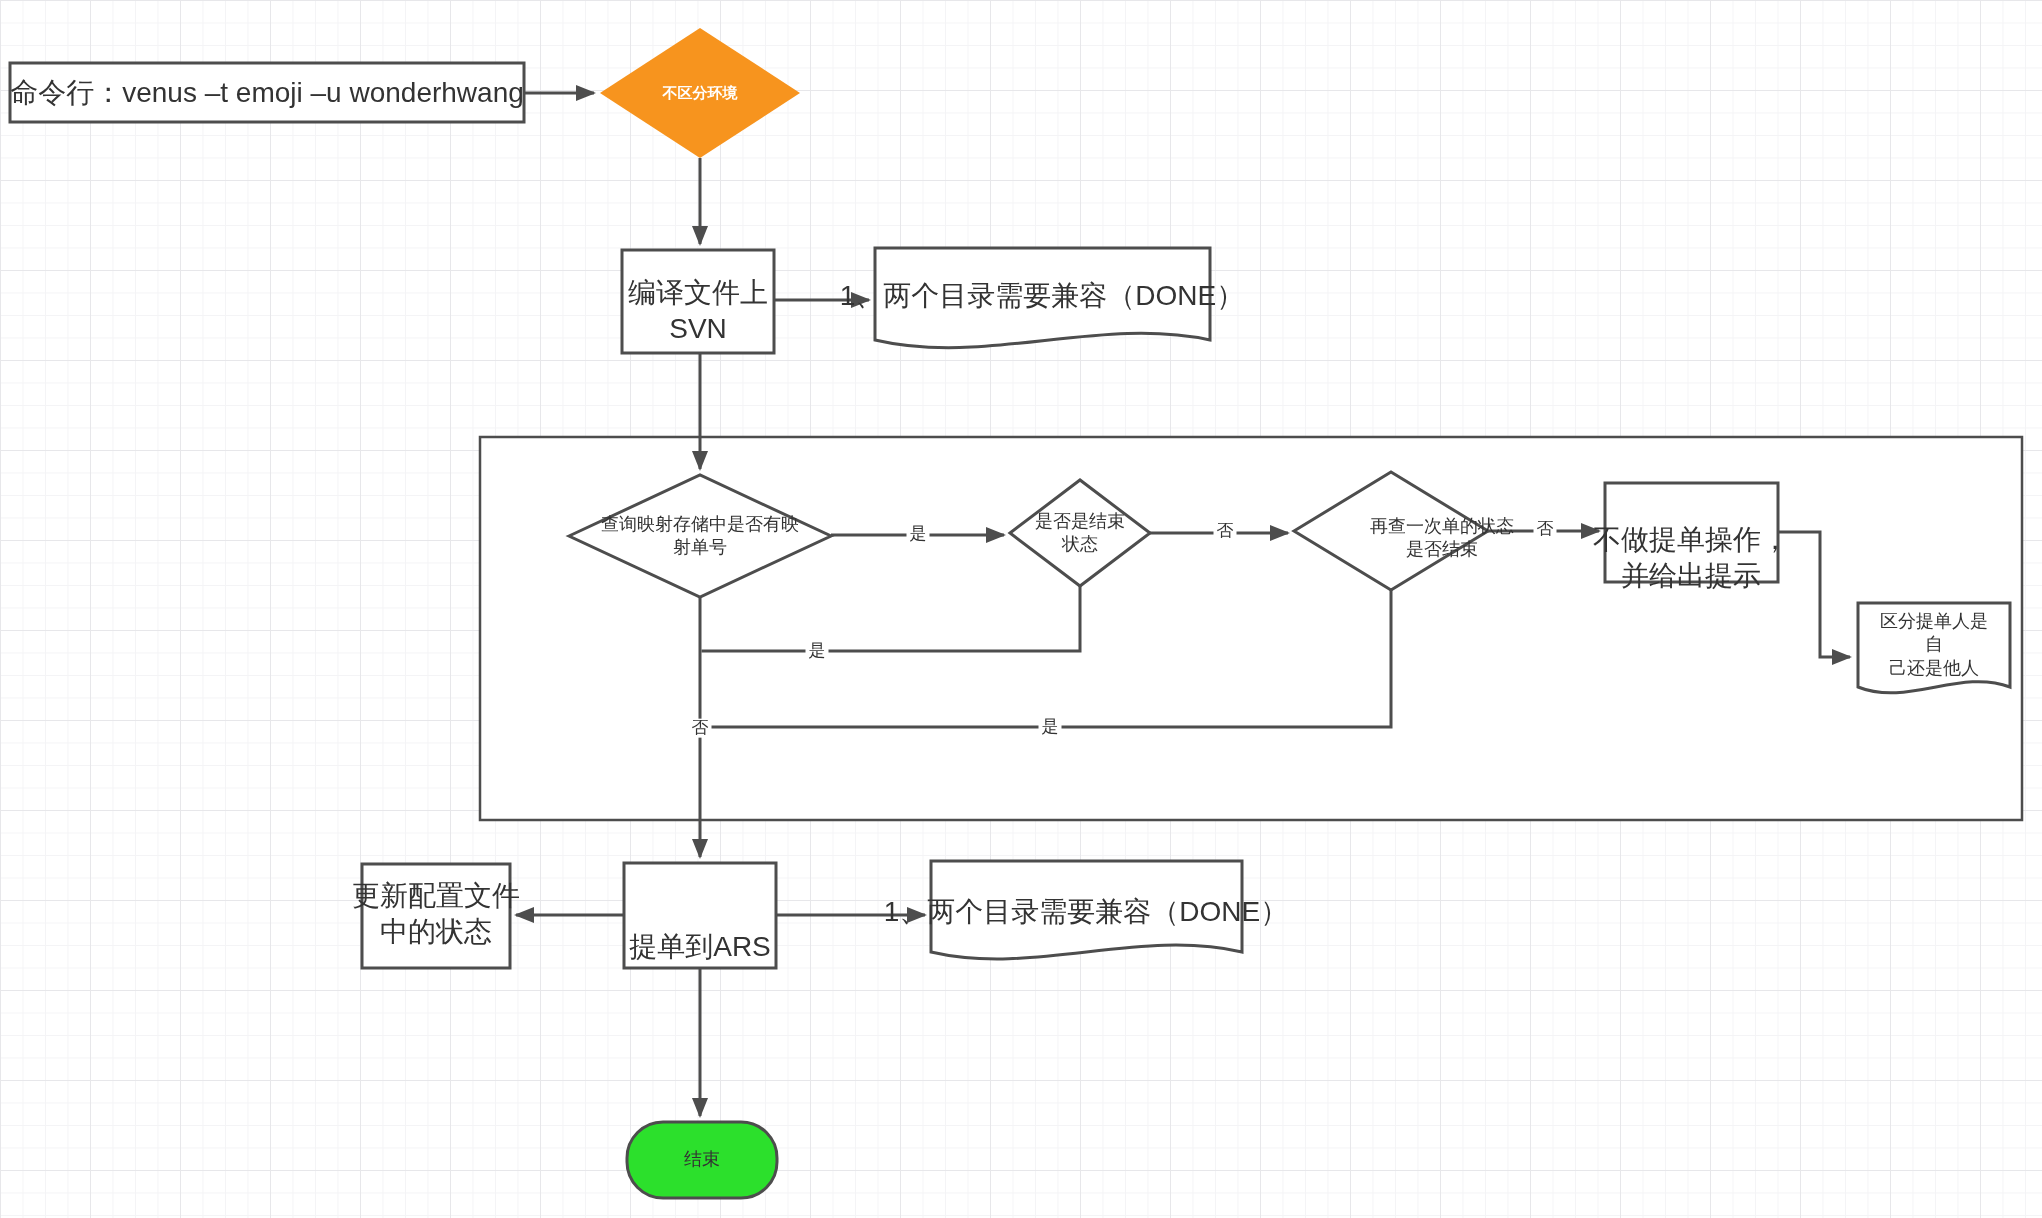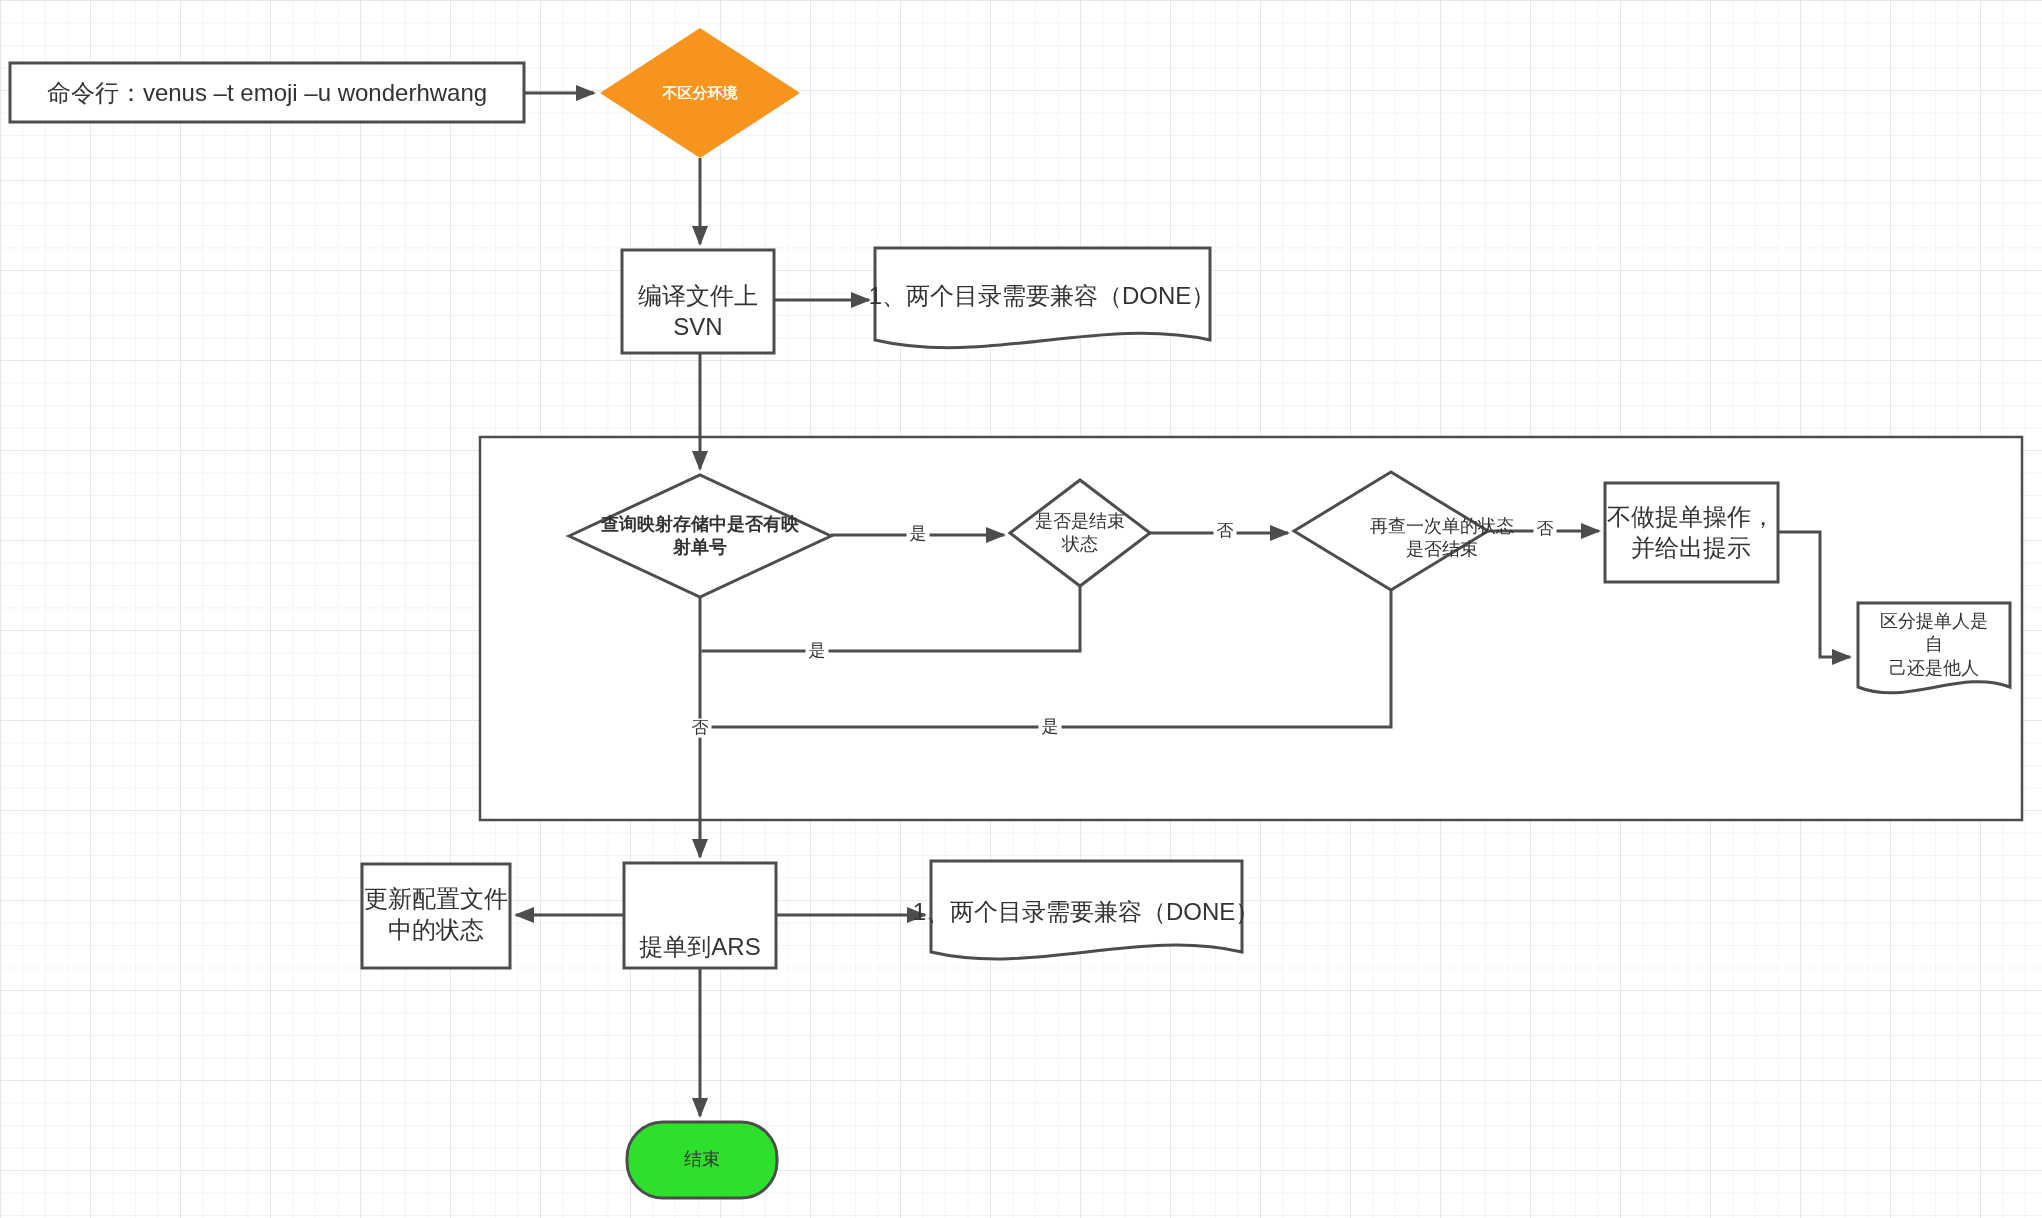--- a/index.html
+++ b/index.html
@@ -17,21 +17,21 @@
     background-size:90px 90px,90px 90px,22.5px 22.5px,22.5px 22.5px;
   }
   svg#diagram{position:absolute;left:0;top:0;}
   .nlabel{
     position:absolute;
     transform:translate(-50%,-50%);
     white-space:pre-line;
     text-align:center;
     line-height:1.3;
     color:#333333;
-    font-size:24px;
+    font-size:28px;
   }
   .nlabel.small{font-size:18px;}
   .nlabel.white{color:#ffffff;font-weight:bold;font-size:15px;}
   .elabel{
     position:absolute;
     transform:translate(-50%,-50%);
     background:#ffffff;
     padding:0 3px;
     color:#333333;
     font-size:17px;
@@ -94,27 +94,27 @@
     <path d="M931,861 H1242 V952 C1139,928 1034,976 931,952 Z" fill="#ffffff" stroke="#4d4d4d" stroke-width="3"></path>
 
     <rect x="627" y="1122" width="150" height="76" rx="36" ry="36" fill="#2ce02c" stroke="#4d4d4d" stroke-width="3"></rect>
   </svg>
 
   <div class="nlabel" style="left:267px;top:93px;">命令行：venus –t emoji –u wonderhwang</div>
   <div class="nlabel white" style="left:700px;top:93px;">不区分环境</div>
   <div class="nlabel" style="left:698px;top:301px;margin-top:10px;">编译文件上
 SVN</div>
   <div class="nlabel" style="left:1042px;top:296px;">1、两个目录需要兼容（DONE）</div>
-  <div class="nlabel small" style="left:700px;top:536px;font-weight:bold;">查询映射存储中是否有映
+  <div class="nlabel small" style="left:700px;top:536px;">查询映射存储中是否有映
 射单号</div>
   <div class="nlabel small" style="left:1080px;top:533px;">是否是结束
 状态</div>
   <div class="nlabel small" style="left:1442px;top:531px;margin-top:7px;">再查一次单的状态
 是否结束</div>
-  <div class="nlabel" style="left:1691px;top:532px;">不做提单操作，
+  <div class="nlabel" style="left:1691px;top:558px;">不做提单操作，
 并给出提示</div>
   <div class="nlabel small" style="left:1934px;top:645px;font-family:Liberation Serif, serif;">区分提单人是自
 己还是他人</div>
   <div class="nlabel" style="left:436px;top:916px;font-family:Liberation Mono, monospace;">更新配置文件
 中的状态</div>
   <div class="nlabel" style="left:700px;top:915px;margin-top:32px;">提单到ARS</div>
   <div class="nlabel" style="left:1086px;top:912px;">1、两个目录需要兼容（DONE）</div>
   <div class="nlabel small" style="left:702px;top:1160px;">结束</div>
 
   <div class="elabel" style="left:918px;top:534px;">是</div>

